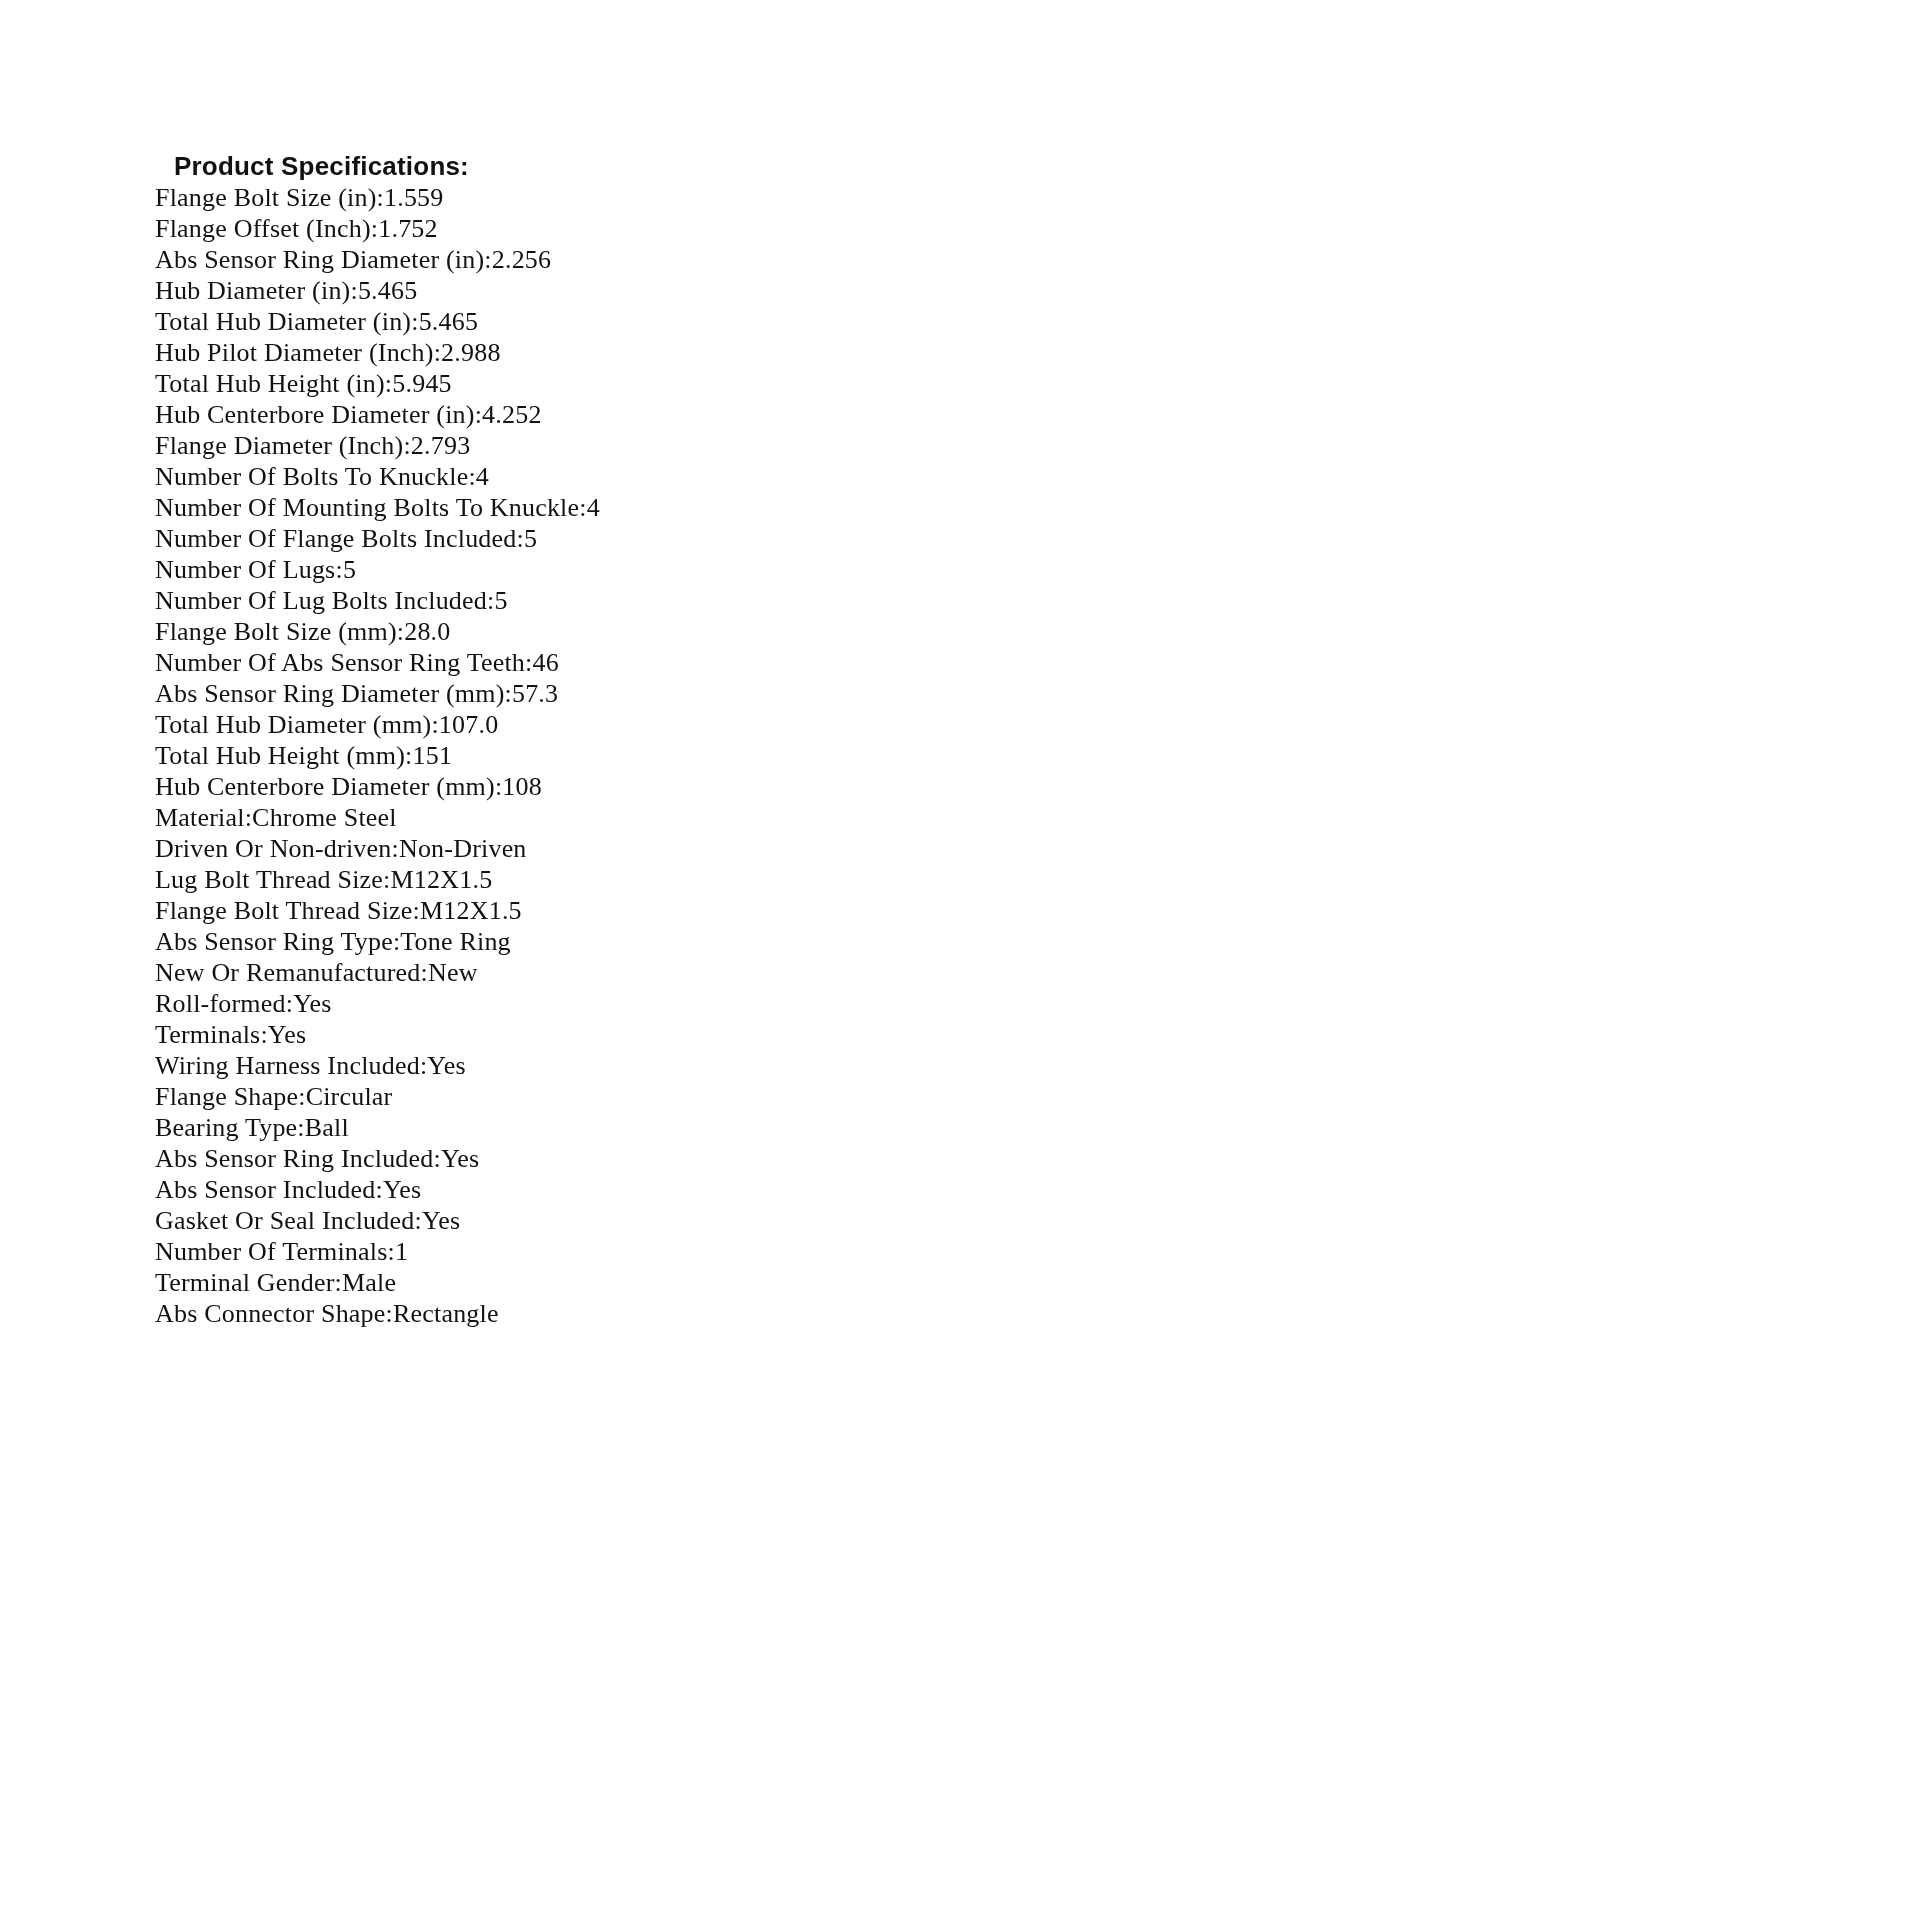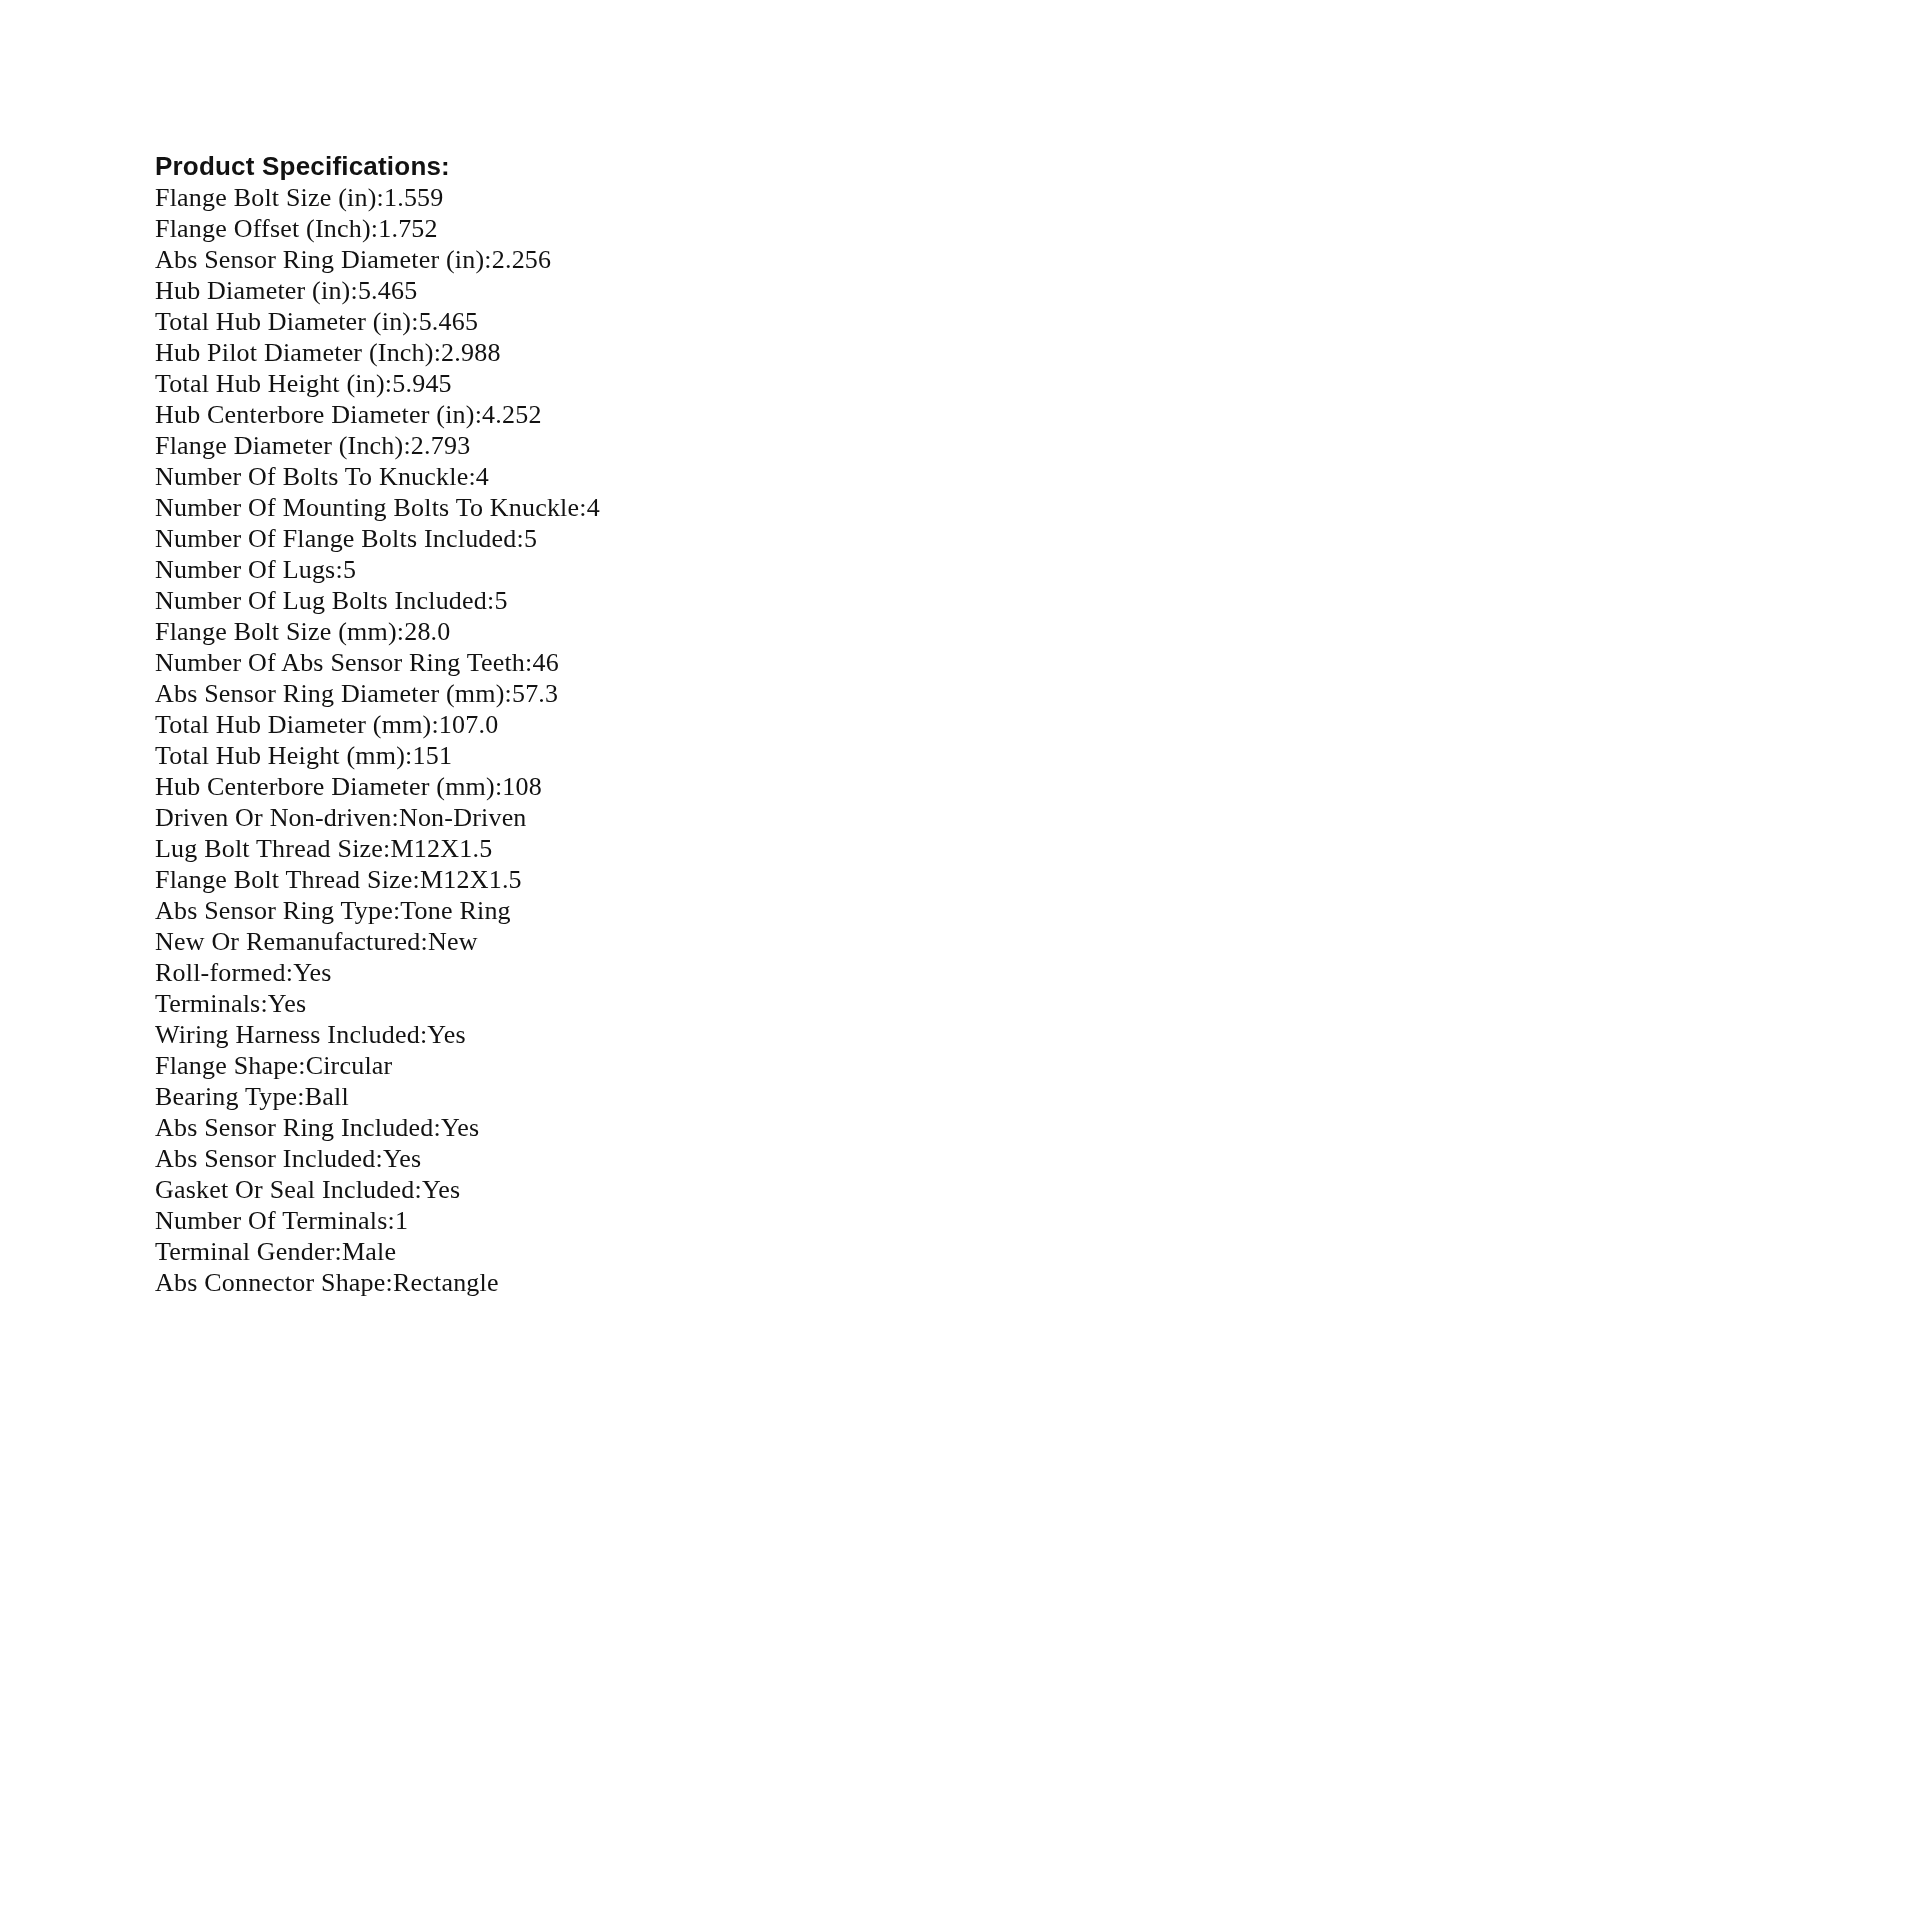--- a/index.html
+++ b/index.html
@@ -21,20 +21,21 @@
     left: 155px;
     top: 151px;
     width: 1448px;
   }
   .spec-title {
     font-size: 26px;
     line-height: 31px;
     font-weight: 700;
     letter-spacing: 0.2px;
     white-space: pre;
+    margin-left: 19px;
   }
   .spec-row {
     font-size: 26px;
     line-height: 31px;
     font-weight: 400;
     letter-spacing: 0.2px;
     white-space: pre;
     font-family: Liberation Serif, serif;
   }
 </style>
@@ -58,20 +59,21 @@
         <div class="spec-row"><span>Number Of Mounting Bolts To Knuckle</span><span>:</span><span>4</span></div>
         <div class="spec-row"><span>Number Of Flange Bolts Included</span><span>:</span><span>5</span></div>
         <div class="spec-row"><span>Number Of Lugs</span><span>:</span><span>5</span></div>
         <div class="spec-row"><span>Number Of Lug Bolts Included</span><span>:</span><span>5</span></div>
         <div class="spec-row"><span>Flange Bolt Size (mm)</span><span>:</span><span>28.0</span></div>
         <div class="spec-row"><span>Number Of Abs Sensor Ring Teeth</span><span>:</span><span>46</span></div>
         <div class="spec-row"><span>Abs Sensor Ring Diameter (mm)</span><span>:</span><span>57.3</span></div>
         <div class="spec-row"><span>Total Hub Diameter (mm)</span><span>:</span><span>107.0</span></div>
         <div class="spec-row"><span>Total Hub Height (mm)</span><span>:</span><span>151</span></div>
         <div class="spec-row"><span>Hub Centerbore Diameter (mm)</span><span>:</span><span>108</span></div>
+        <div class="spec-row"><span>Material</span><span>:</span><span>Chrome Steel</span></div>
         <div class="spec-row"><span>Driven Or Non-driven</span><span>:</span><span>Non-Driven</span></div>
         <div class="spec-row"><span>Lug Bolt Thread Size</span><span>:</span><span>M12X1.5</span></div>
         <div class="spec-row"><span>Flange Bolt Thread Size</span><span>:</span><span>M12X1.5</span></div>
         <div class="spec-row"><span>Abs Sensor Ring Type</span><span>:</span><span>Tone Ring</span></div>
         <div class="spec-row"><span>New Or Remanufactured</span><span>:</span><span>New</span></div>
         <div class="spec-row"><span>Roll-formed</span><span>:</span><span>Yes</span></div>
         <div class="spec-row"><span>Terminals</span><span>:</span><span>Yes</span></div>
         <div class="spec-row"><span>Wiring Harness Included</span><span>:</span><span>Yes</span></div>
         <div class="spec-row"><span>Flange Shape</span><span>:</span><span>Circular</span></div>
         <div class="spec-row"><span>Bearing Type</span><span>:</span><span>Ball</span></div>

